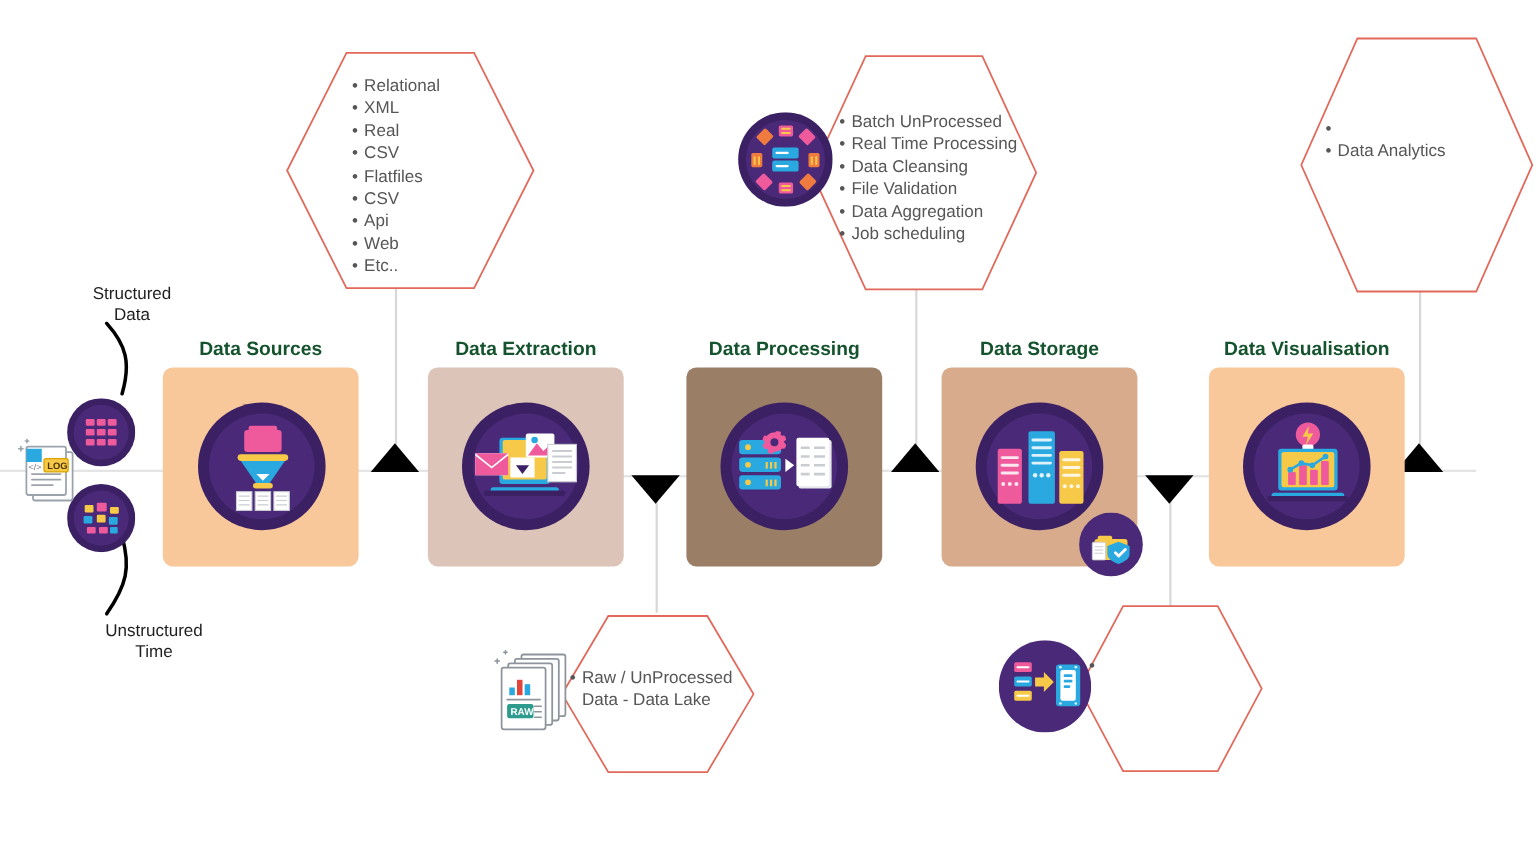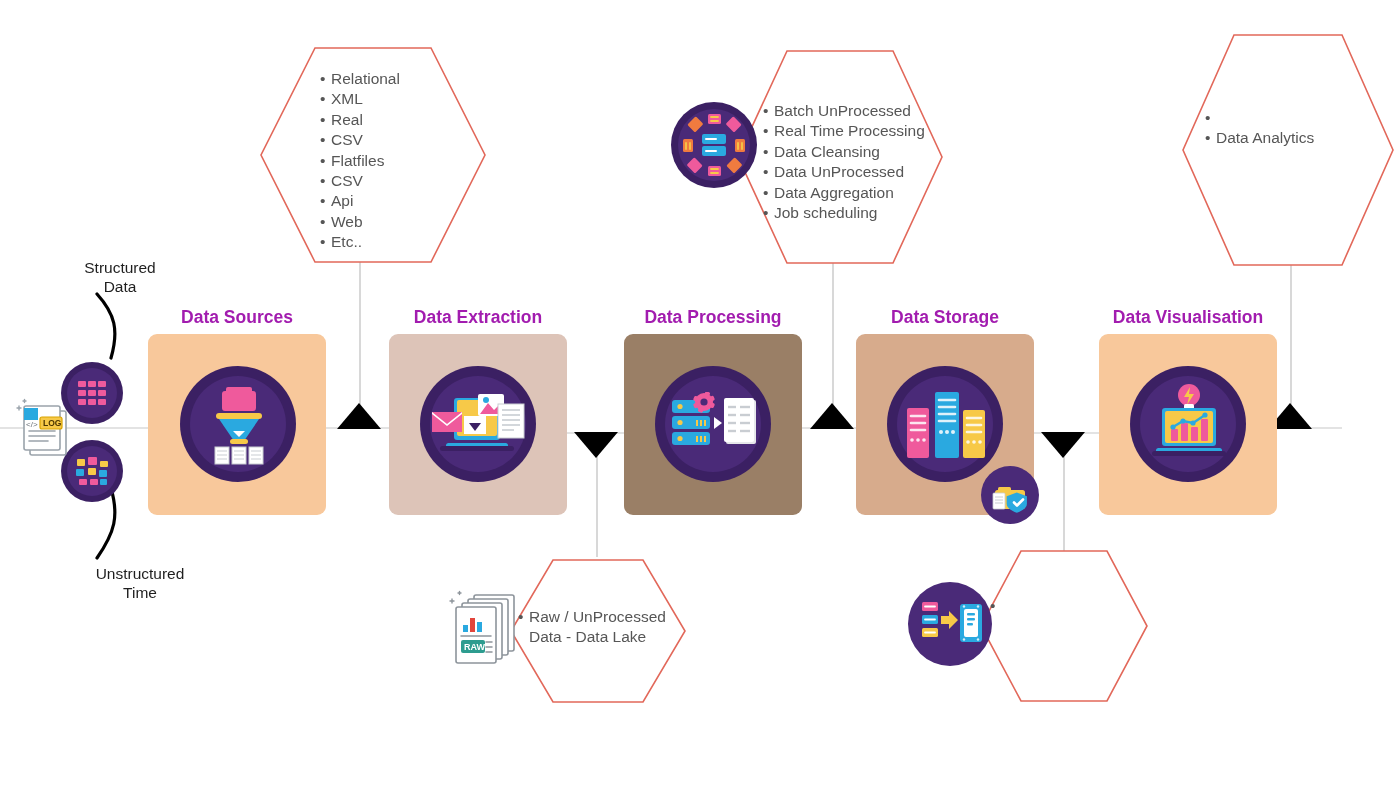--- a/index.html
+++ b/index.html
@@ -18,21 +18,21 @@
   .hex{position:absolute;}
   .hex svg{position:absolute;top:0;left:0;overflow:visible;}
   .hex .hx-body{fill:#ffffff;stroke:#e2685a;stroke-width:1.6;}
   .hex-text{position:absolute;font-size:15.5px;line-height:20.4px;color:#565656;}
   .hex-text .bullet-row{display:flex;}
   .hex-text .bdot{width:11px;flex:none;}
   .hex-text .btxt{white-space:pre-line;}
 
   
   .card{position:absolute;border-radius:9px;}
-  .card-title{position:absolute;font-weight:bold;font-size:17.5px;color:#a21caf;
+  .card-title{position:absolute;font-weight:bold;font-size:17.5px;color:#14532d;
               text-align:center;white-space:nowrap;}
   .disc{position:absolute;border-radius:50%;background:#3b2063;}
   .disc-inner{position:absolute;border-radius:50%;background:#4a2a78;}
 
   
   .side-label{position:absolute;font-size:15.5px;line-height:19px;color:#1f1f1f;text-align:center;}
 
   .ico{position:absolute;}
 </style>
 </head>
@@ -360,21 +360,21 @@
       <div class="bullet-row">
           <span class="bdot">•</span>
           <span class="btxt">Real Time Processing</span>
         </div>
       <div class="bullet-row">
           <span class="bdot">•</span>
           <span class="btxt">Data Cleansing</span>
         </div>
       <div class="bullet-row">
           <span class="bdot">•</span>
-          <span class="btxt">Data UnProcessed</span>
+          <span class="btxt">File Validation</span>
         </div>
       <div class="bullet-row">
           <span class="bdot">•</span>
           <span class="btxt">Data Aggregation</span>
         </div>
       <div class="bullet-row">
           <span class="bdot">•</span>
           <span class="btxt">Job scheduling</span>
         </div>
     </div>

